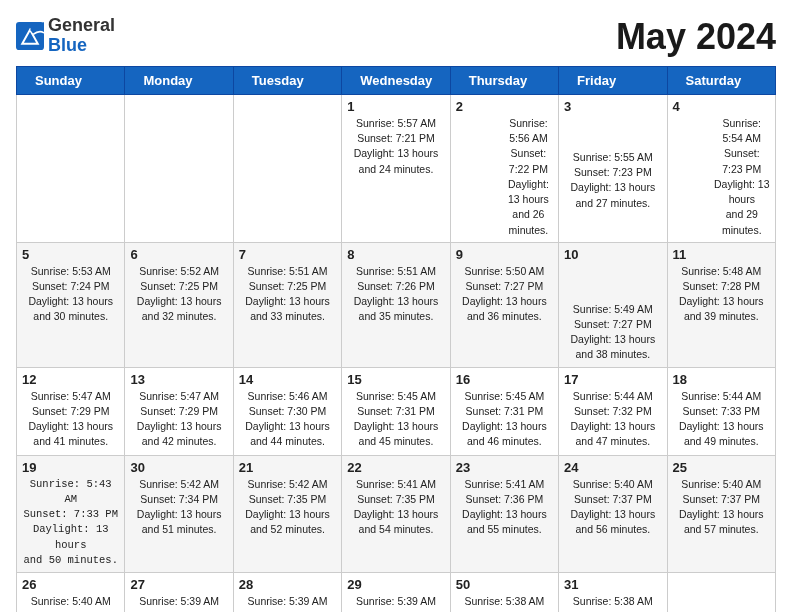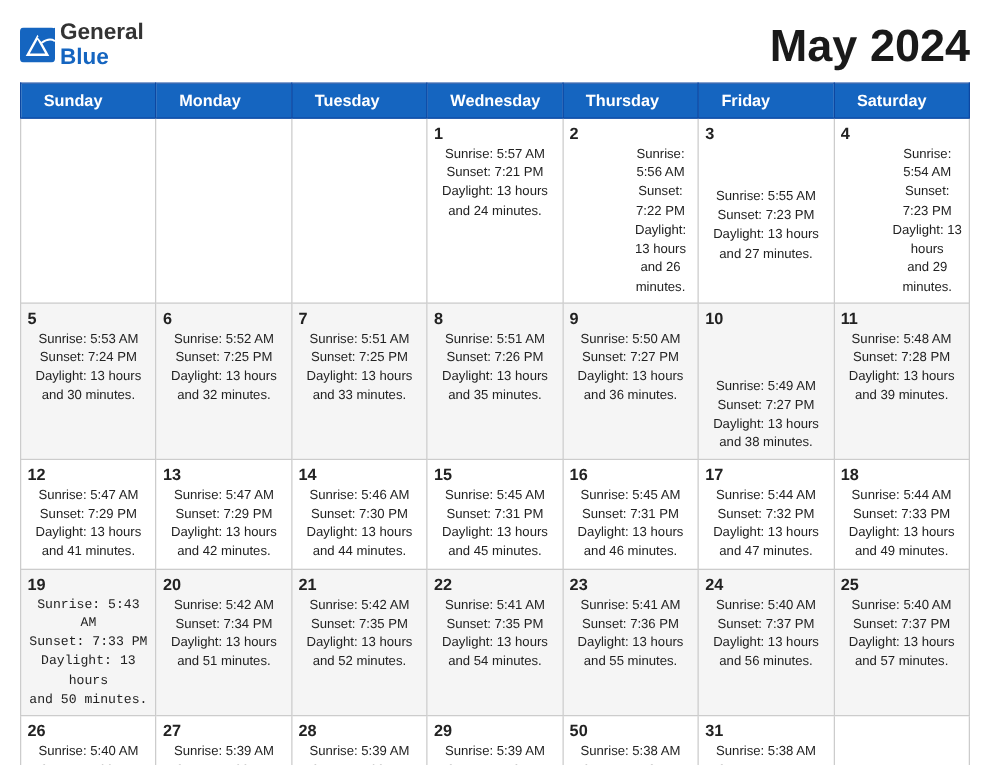--- a/index.html
+++ b/index.html
@@ -253,21 +253,21 @@
       </tr>
       <tr>
         <td>
           <div class="day-num">19</div>
           <div class="cell-info" style="white-space: pre-line; font-family: Liberation Mono, monospace;">Sunrise: 5:43 AM
 Sunset: 7:33 PM
 Daylight: 13 hours
 and 50 minutes.</div>
         </td>
         <td>
-          <div class="day-num">20</div>
+          <div class="day-num">30</div>
           <div class="cell-info" style="white-space: pre-line;">Sunrise: 5:42 AM
 Sunset: 7:34 PM
 Daylight: 13 hours
 and 51 minutes.</div>
         </td>
         <td>
           <div class="day-num">21</div>
           <div class="cell-info" style="white-space: pre-line;">Sunrise: 5:42 AM
 Sunset: 7:35 PM
 Daylight: 13 hours

